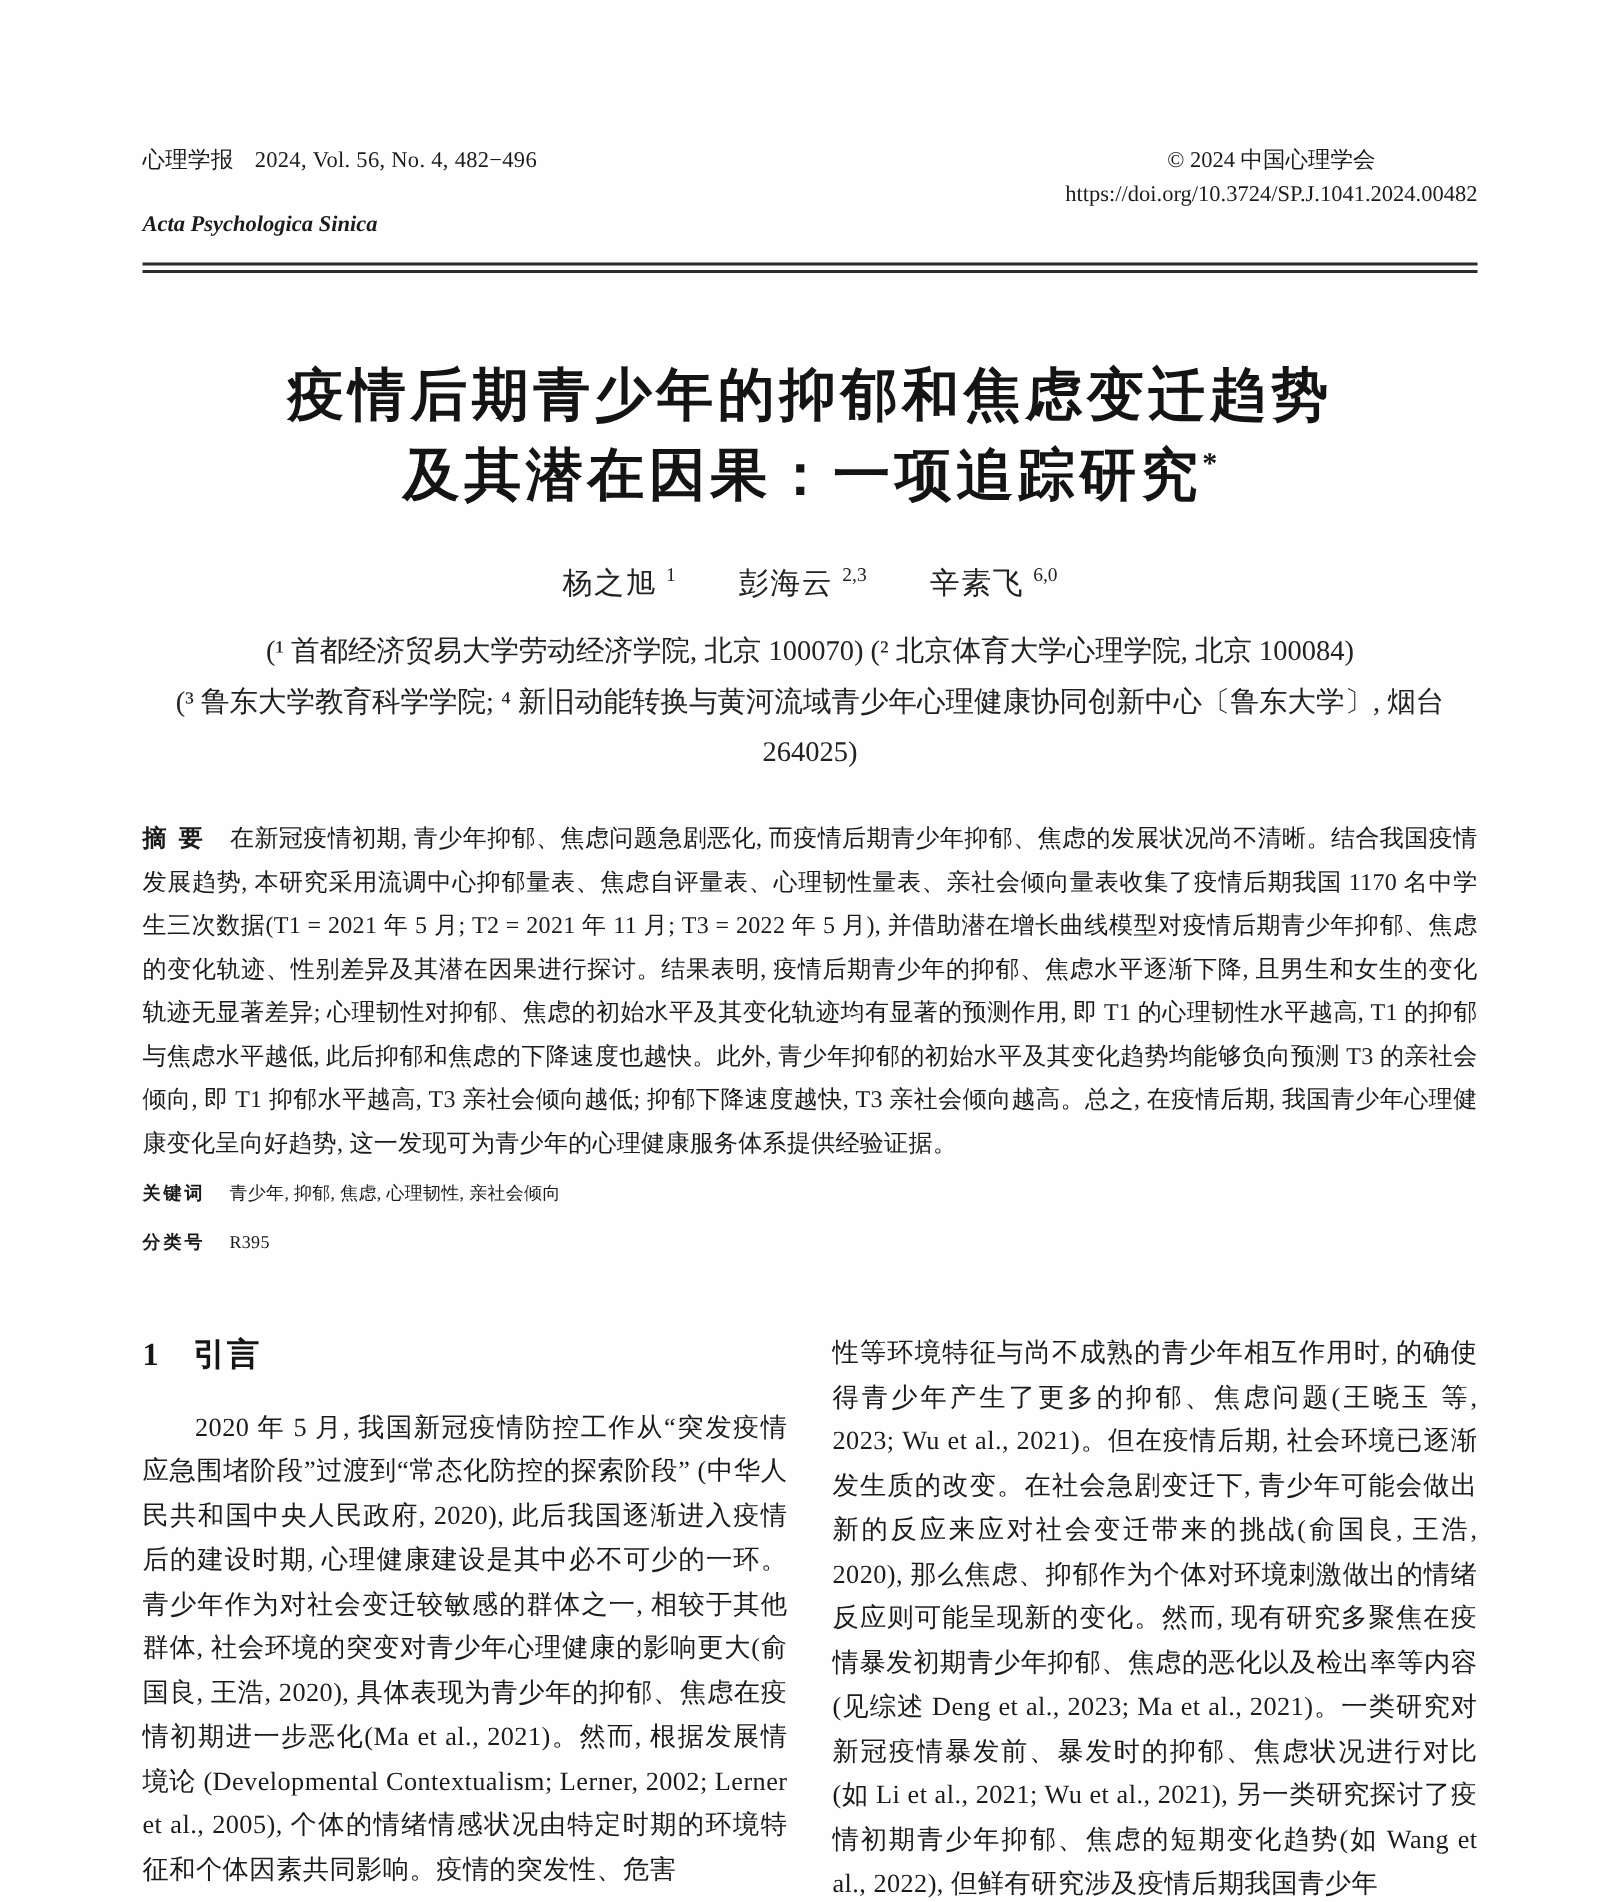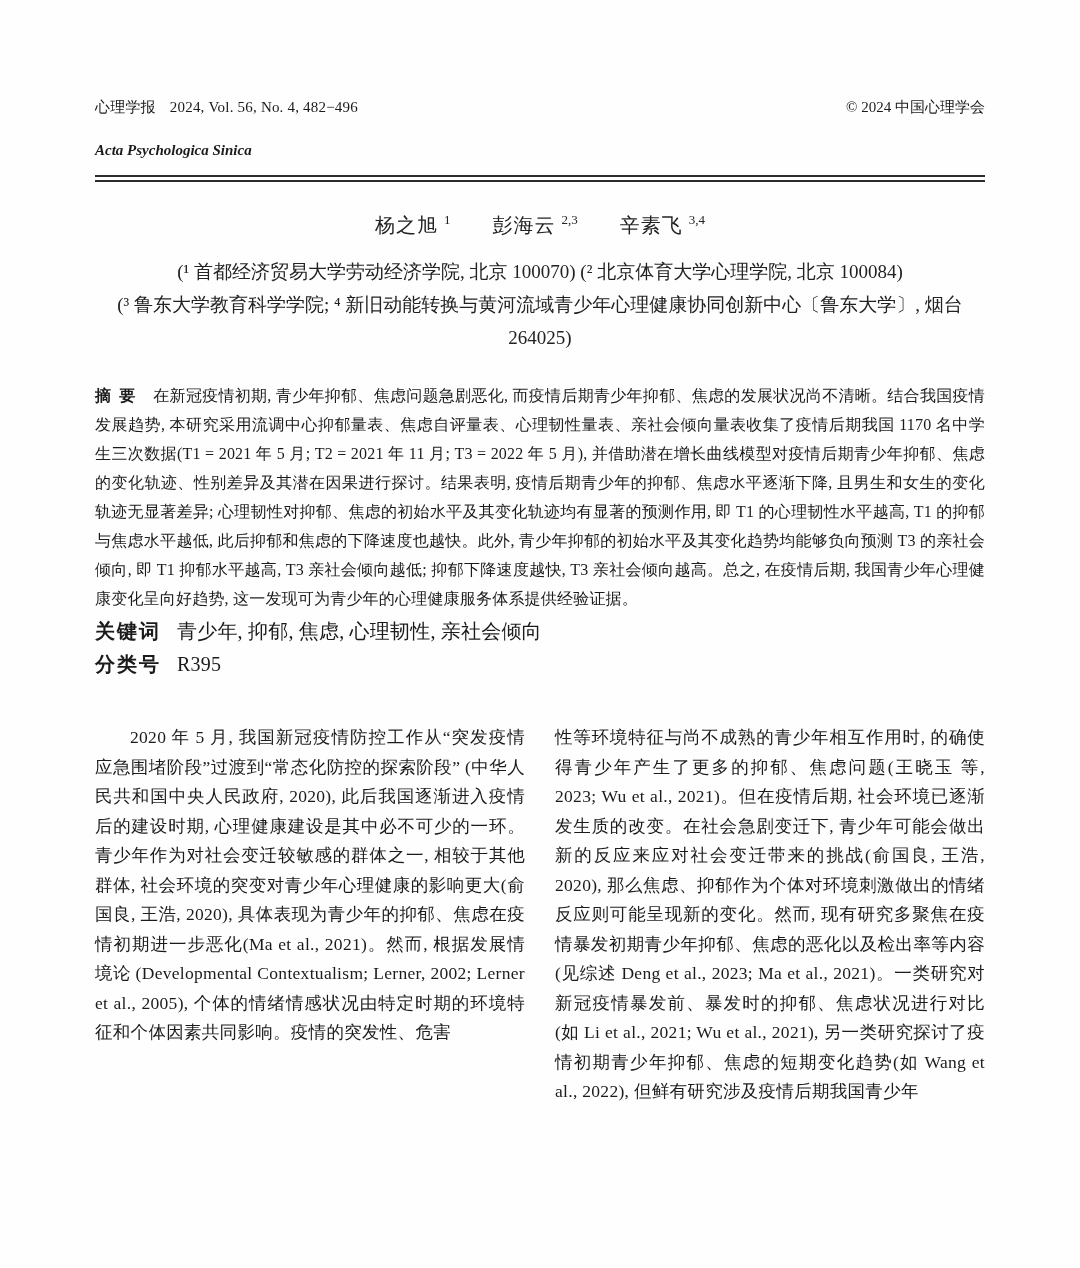--- a/index.html
+++ b/index.html
@@ -75,21 +75,21 @@
     text-align: justify;
     letter-spacing: 0.2px;
   }
   .abstract .label, .kw-line .label, .cls-line .label {
     font-weight: bold;
     margin-right: 16px;
     letter-spacing: 2px;
   }
   .kw-line, .cls-line {
     margin-top: 4px;
-    font-size: 20px;
+    font-size: 12px;
     line-height: 29px;
   }
   
   .columns {
     margin-top: 44px;
     display: flex;
     gap: 30px;
   }
   .col {
     width: 430px;
@@ -115,45 +115,53 @@
 
   <header class="masthead">
     <div class="mast-left">
       <div class="journal-line">
         <span class="journal-cn">心理学报</span><span>2024, Vol. 56, No. 4, 482−496</span>
       </div>
       <div class="journal-en">Acta Psychologica Sinica</div>
     </div>
     <div class="mast-right">
       <div>© 2024 中国心理学会</div>
+      <div>https://doi.org/10.3724/SP.J.1041.2024.00482</div>
     </div>
   </header>
 
   <div class="double-rule"></div>
 
+  <h1 class="title">
+    <span>疫情后期青少年的抑郁和焦虑变迁趋势</span><br>
+    <span>及其潜在因果：一项追踪研究</span><sup>*</sup>
+  </h1>
 
   <div class="authors">
     <span class="author"><span>杨之旭</span> <sup>1</sup></span>
     <span class="author"><span>彭海云</span> <sup>2,3</sup></span>
-    <span class="author"><span>辛素飞</span> <sup>3,4</sup></span>
+    <span class="author"><span>辛素飞</span> <sup>6,0</sup></span>
   </div>
 
   <div class="affiliations">
     <div>(¹ 首都经济贸易大学劳动经济学院, 北京  100070) (² 北京体育大学心理学院, 北京  100084)</div>
     <div>(³ 鲁东大学教育科学学院; ⁴ 新旧动能转换与黄河流域青少年心理健康协同创新中心〔鲁东大学〕, 烟台  264025)</div>
   </div>
 
   <section class="abstract">
     <p><span class="label">摘  要</span><span>在新冠疫情初期, 青少年抑郁、焦虑问题急剧恶化, 而疫情后期青少年抑郁、焦虑的发展状况尚不清晰。结合我国疫情发展趋势, 本研究采用流调中心抑郁量表、焦虑自评量表、心理韧性量表、亲社会倾向量表收集了疫情后期我国 1170 名中学生三次数据(T1 = 2021 年 5 月; T2 = 2021 年 11 月; T3 = 2022 年 5 月), 并借助潜在增长曲线模型对疫情后期青少年抑郁、焦虑的变化轨迹、性别差异及其潜在因果进行探讨。结果表明, 疫情后期青少年的抑郁、焦虑水平逐渐下降, 且男生和女生的变化轨迹无显著差异; 心理韧性对抑郁、焦虑的初始水平及其变化轨迹均有显著的预测作用, 即 T1 的心理韧性水平越高, T1 的抑郁与焦虑水平越低, 此后抑郁和焦虑的下降速度也越快。此外, 青少年抑郁的初始水平及其变化趋势均能够负向预测 T3 的亲社会倾向, 即 T1 抑郁水平越高, T3 亲社会倾向越低; 抑郁下降速度越快, T3 亲社会倾向越高。总之, 在疫情后期, 我国青少年心理健康变化呈向好趋势, 这一发现可为青少年的心理健康服务体系提供经验证据。</span></p>
     <p class="kw-line"><span class="label">关键词</span><span>青少年, 抑郁, 焦虑, 心理韧性, 亲社会倾向</span></p>
     <p class="cls-line"><span class="label">分类号</span><span>R395</span></p>
   </section>
 
   <main class="columns">
     <div class="col">
+      <h2 class="section-heading">
+        <span class="sec-no">1</span><span>引言</span>
+      </h2>
       <p class="indent">2020 年 5 月, 我国新冠疫情防控工作从“突发疫情应急围堵阶段”过渡到“常态化防控的探索阶段” (中华人民共和国中央人民政府, 2020), 此后我国逐渐进入疫情后的建设时期, 心理健康建设是其中必不可少的一环。青少年作为对社会变迁较敏感的群体之一, 相较于其他群体, 社会环境的突变对青少年心理健康的影响更大(俞国良, 王浩, 2020), 具体表现为青少年的抑郁、焦虑在疫情初期进一步恶化(Ma et al., 2021)。然而, 根据发展情境论 (Developmental Contextualism; Lerner, 2002; Lerner et al., 2005), 个体的情绪情感状况由特定时期的环境特征和个体因素共同影响。疫情的突发性、危害</p>
     </div>
     <div class="col">
       <p>性等环境特征与尚不成熟的青少年相互作用时, 的确使得青少年产生了更多的抑郁、焦虑问题(王晓玉  等, 2023; Wu et al., 2021)。但在疫情后期, 社会环境已逐渐发生质的改变。在社会急剧变迁下, 青少年可能会做出新的反应来应对社会变迁带来的挑战(俞国良, 王浩, 2020), 那么焦虑、抑郁作为个体对环境刺激做出的情绪反应则可能呈现新的变化。然而, 现有研究多聚焦在疫情暴发初期青少年抑郁、焦虑的恶化以及检出率等内容(见综述 Deng et al., 2023; Ma et al., 2021)。一类研究对新冠疫情暴发前、暴发时的抑郁、焦虑状况进行对比(如 Li et al., 2021; Wu et al., 2021), 另一类研究探讨了疫情初期青少年抑郁、焦虑的短期变化趋势(如 Wang et al., 2022), 但鲜有研究涉及疫情后期我国青少年</p>
     </div>
   </main>
 
 </div>
 
 </body></html>

